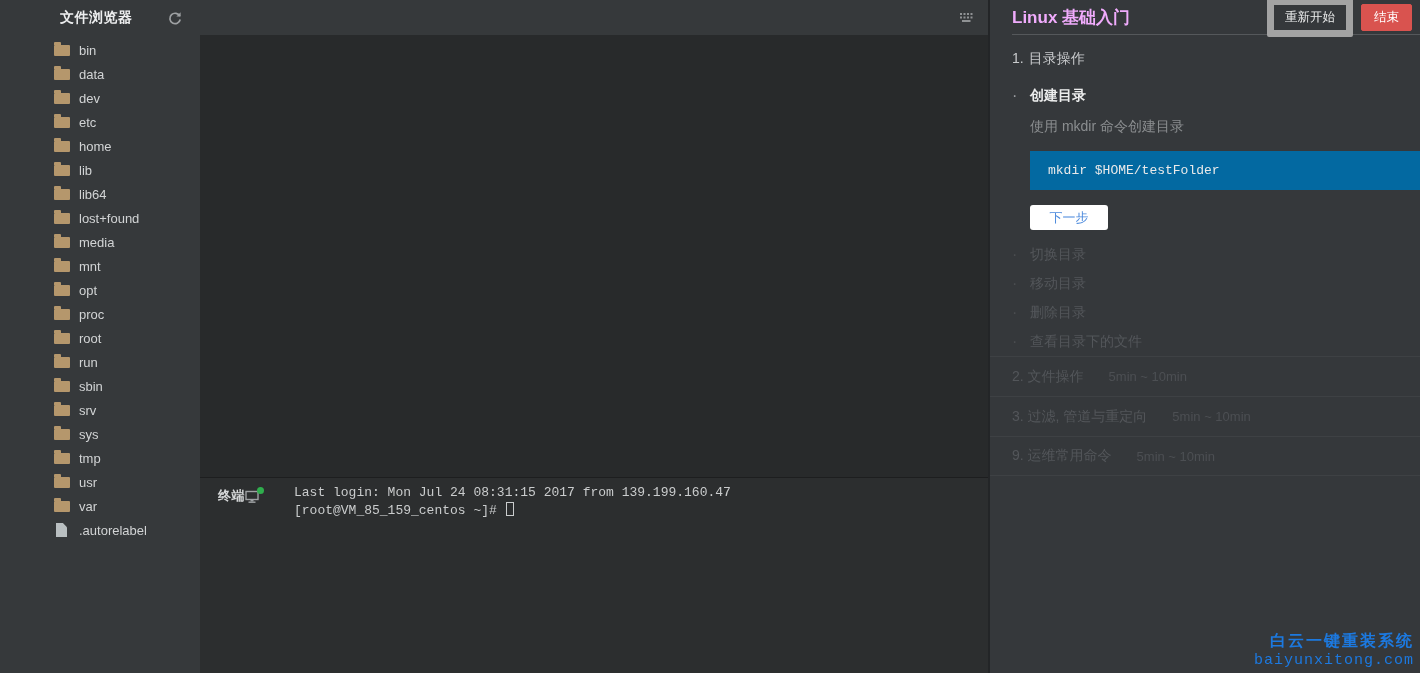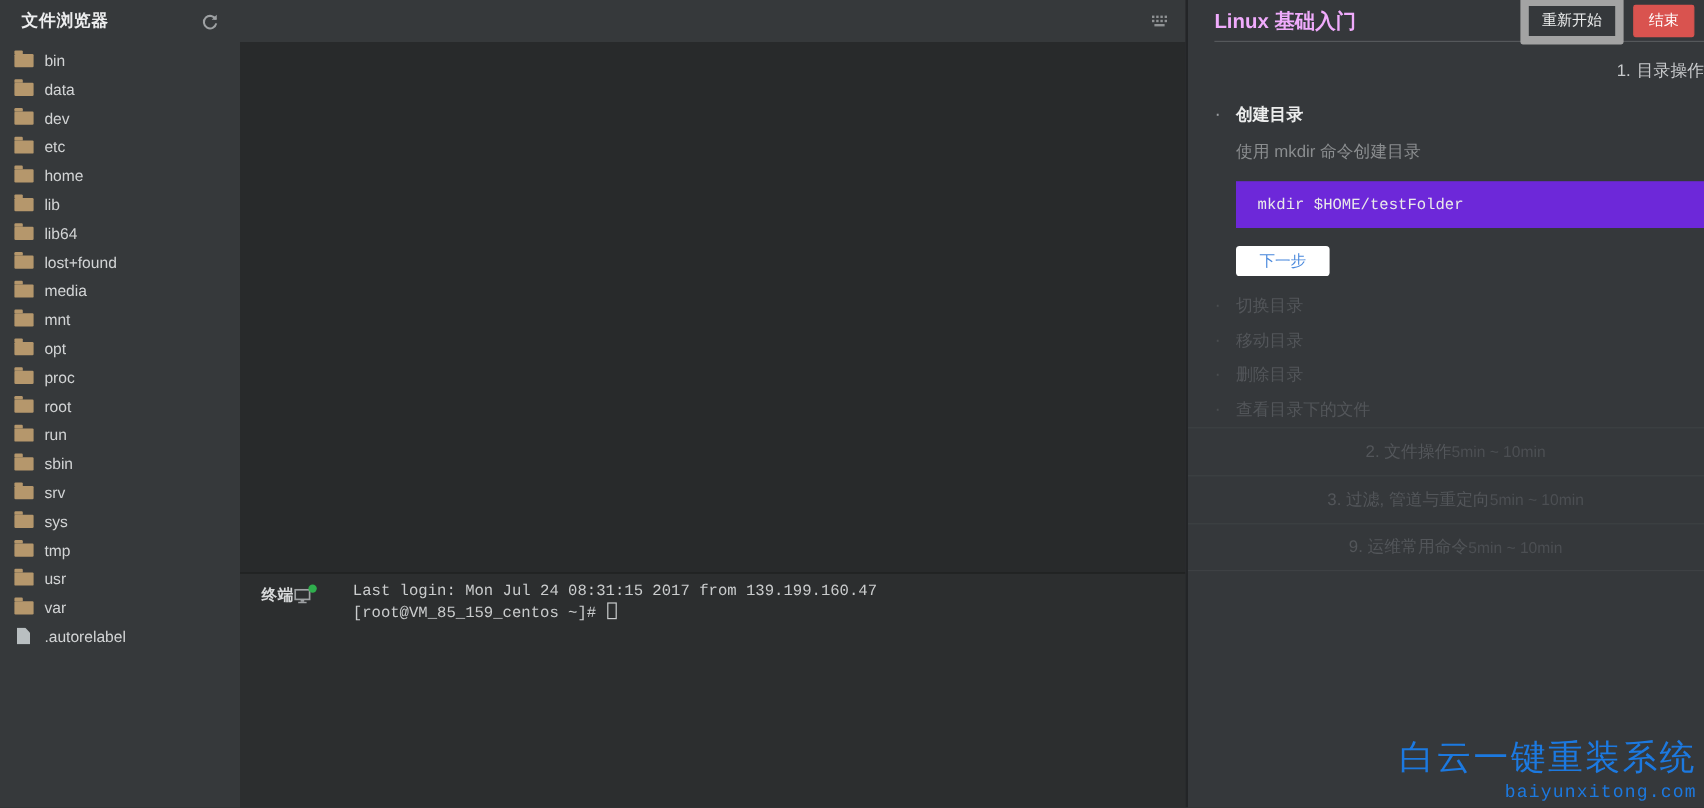--- a/index.html
+++ b/index.html
@@ -1,21 +1,21 @@
 <!DOCTYPE html>
 <html><head>
 <meta charset="utf-8">
 <style>
   * { margin:0; padding:0; box-sizing:border-box; }
   html,body { width:1420px; height:673px; overflow:hidden; background:#36393b;
               font-family:"Liberation Sans","DejaVu Sans",sans-serif; }
   .app { display:flex; width:1420px; height:673px; }
 
   
-  .sidebar { width:200px; flex:none; background:#36393b; display:flex; flex-direction:column; }
+  .sidebar { width:200px; flex:none; background:#36393b; display:flex; flex-direction:column;padding-left:42px; }
   .sidebar-header { height:35px; flex:none; display:flex; align-items:center;
                     justify-content:space-between; padding:0 17px 0 18px; }
   .sidebar-title { font-size:14px; font-weight:bold; color:#edeeef; letter-spacing:.5px; }
   .refresh-icon { display:flex; cursor:pointer; }
   .file-list { list-style:none; margin-top:3px; }
   .file-item { height:24px; display:flex; align-items:center; gap:9px; padding-left:12px;
                color:#d2d4d5; font-size:13px; cursor:pointer; }
   .icon-folder { width:16px; height:11px; background:#b5976c; border-radius:1px;
                  position:relative; flex:none; margin-top:1px; }
   .icon-folder::before { content:""; position:absolute; top:-3px; left:0; width:7px; height:3px;
@@ -46,47 +46,47 @@
   .tutorial { width:432px; flex:none; background:#35383b; border-left:2px solid #232527;
               position:relative; display:flex; flex-direction:column; }
   .tutorial-header { height:35px; flex:none; margin-left:22px; padding-right:8px;
                      display:flex; align-items:center; border-bottom:1px solid #55585b; }
   .tutorial-title { flex:1; font-size:17px; font-weight:bold; color:#f0abfc; }
   .btn-restart { background:transparent; border:7px solid #a3a3a3; color:#eceded; font-size:12.5px;
                  padding:4px 11px; border-radius:2px; margin-right:8px; cursor:pointer;
                  font-family:inherit; }
   .btn-finish { background:#d9534f; border:1px solid #d9534f; color:#fff; font-size:12.5px;
                 padding:4px 12px; border-radius:2px; cursor:pointer; font-family:inherit; }
-  .chapter-heading { margin:15px 0 0 22px; font-size:14px; color:#c9cbcd;text-align:right; }
+  .chapter-heading { margin:15px 0 0 22px; font-size:14px; color:#c9cbcd; }
   .chapter-heading .num { margin-right:5px; }
   .step-active { margin:19px 0 0 22px; }
   .step-row { display:flex; align-items:center; }
   .bullet { width:18px; flex:none; color:#9a9da0; font-size:16px; line-height:14px; }
   .step-title { font-size:14px; font-weight:bold; color:#eceded; }
   .step-desc { margin:13px 0 0 18px; font-size:14px; color:#8b8e90; }
-  .code-block { margin:15px 0 0 18px; background:#6d28d9; padding:12px 18px;
+  .code-block { margin:15px 0 0 18px; background:#0369a1; padding:12px 18px;
                 font-family:"Liberation Mono","DejaVu Sans Mono",monospace; font-size:13px;
                 color:#eaeaea; white-space:pre; }
   .btn-next { margin:15px 0 0 18px; min-width:78px; height:25px; background:#fff; border:none;
               border-radius:3px; color:#4a89dc; font-size:13px; cursor:pointer;
               font-family:inherit; padding:0 14px; }
   .inactive-steps { list-style:none; margin:10px 0 0 22px; }
   .inactive-steps li { display:flex; align-items:center; height:29px; color:#53565a;
                        font-size:14px; cursor:default; }
   .inactive-steps .bullet { color:#4a4d50; }
   .locked-chapters { margin-top:0; }
-  .locked-row { height:40px; display:flex; align-items:center; justify-content:center;
+  .locked-row { height:40px; display:flex; align-items:center; justify-content:flex-start;
                 padding:0 6px 0 22px; border-top:1px solid #3e4144; color:#53565a;
-                font-size:14px; cursor:default; }
+                font-size:14px; cursor:default;gap:25px; }
   .locked-row:last-child { border-bottom:1px solid #3e4144; }
   .locked-duration { font-size:13px; color:#4c4f53; }
 
   .watermark { position:absolute; right:6px; bottom:4px; text-align:right;
                color:#1c79e0; pointer-events:none; }
-  .watermark-title { font-size:29px; font-weight:normal; letter-spacing:2px; }
+  .watermark-title { font-size:16px; font-weight:bold; letter-spacing:2px; }
   .watermark-url { font-size:15px; font-family:"Liberation Mono","DejaVu Sans Mono",monospace;
                    letter-spacing:1px; }
 </style>
 </head>
 <body>
 
 <div class="app">
 
   <aside class="sidebar">
     <div class="sidebar-header">

